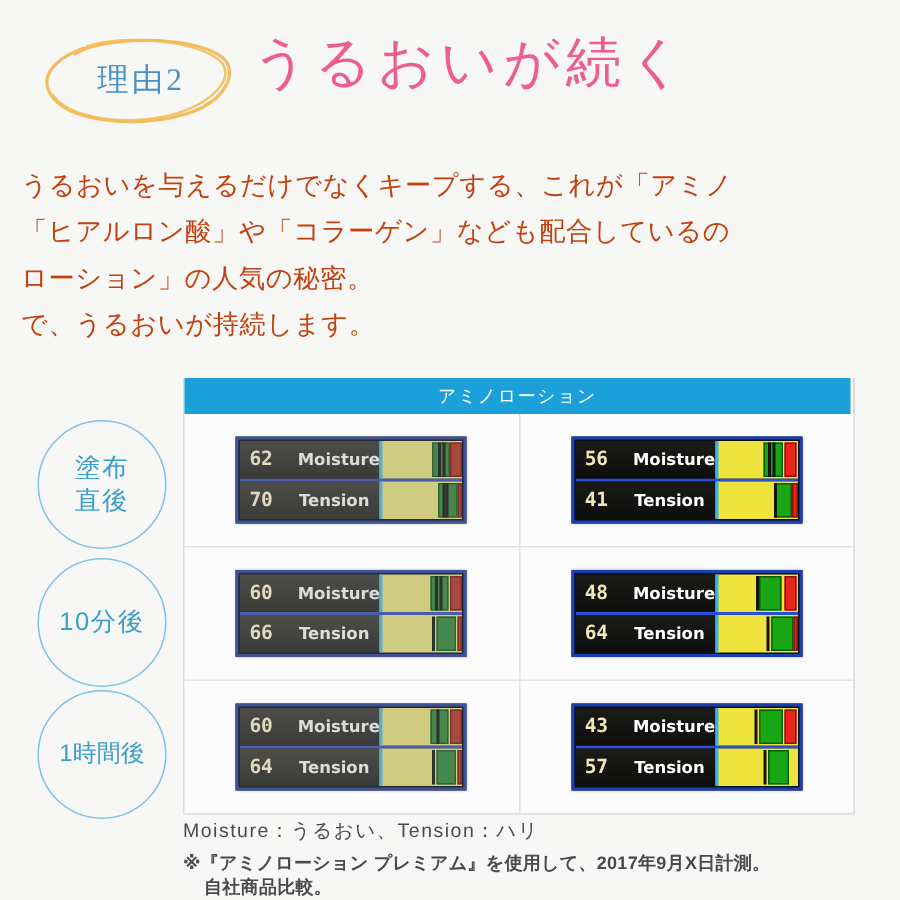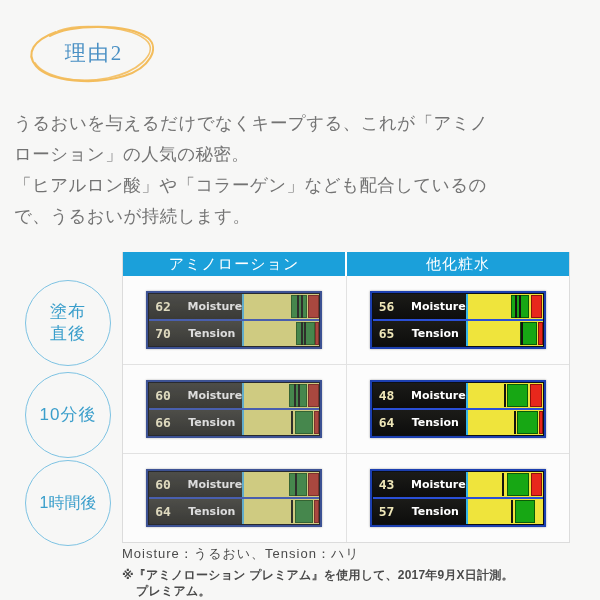--- a/index.html
+++ b/index.html
@@ -58,21 +58,21 @@
   }
 
   
   #lead {
     position: absolute;
     left: 14px; top: 108px;
     width: 576px;
     font-size: 17.5px;
     line-height: 31px;
     letter-spacing: 0.4px;
-    color: #737373;
+    color: #c2410c;
   }
   #lead p { margin: 0; }
 
   
   #comparison {
     position: absolute;
     left: 0; top: 248px;
     width: 600px; height: 290px;
   }
 
@@ -110,21 +110,21 @@
     background: #fcfcfc;
   }
   #table-head {
     display: flex;
     height: 24px;
   }
   .head-cell {
     flex: 1 1 50%;
     background: #1ba0da;
     color: #ffffff;
-    font-size: 15px;
+    font-size: 12px;
     letter-spacing: 1px;
     display: flex;
     align-items: center;
     justify-content: center;
   }
   .head-cell.left-head { border-right: 2px solid #ffffff; }
 
   .table-row {
     display: flex;
     height: 88px;
@@ -134,21 +134,21 @@
   .table-cell {
     flex: 1 1 50%;
     display: flex;
     align-items: center;
     justify-content: center;
   }
   .table-cell.left-cell { border-right: 1px solid #e2e2e2; }
 
   
   .device {
-    width: 176px;
+    width: 154px;
     background: #0b0f16;
     border: 2px solid #1c3fb0;
     box-sizing: border-box;
     padding: 1px;
     box-shadow: 0 0 2px rgba(0,0,0,0.35);
   }
   .device.dim { opacity: 0.88; filter: saturate(0.72) brightness(0.93); }
 
   .device-line {
     display: flex;
@@ -244,41 +244,41 @@
 <div id="header">
 
   <div id="reason-badge">
     <svg viewBox="0 0 130 62">
       <path d="M22 14 C40 2, 100 1, 120 16 C132 26, 122 46, 96 54 C66 63, 22 60, 8 44 C-3 31, 6 18, 28 10" fill="none" stroke="#f3bd5d" stroke-width="2.1" stroke-linecap="round"></path>
       <path d="M30 9 C52 1, 106 4, 120 20 C129 32, 110 50, 80 56 C48 62, 16 55, 7 41" fill="none" stroke="#f3bd5d" stroke-width="1.7" stroke-linecap="round" opacity="0.9"></path>
     </svg>
     <div id="reason-label">理由2</div>
   </div>
 
+  <div id="headline">うるおいが続く</div>
 </div>
 
 <div id="lead">
   <p>うるおいを与えるだけでなくキープする、これが「アミノ</p>
+  <p>「ヒアルロン酸」や「コラーゲン」なども配合しているの</p>
   <p>ローション」の人気の秘密。</p>
-  <p>「ヒアルロン酸」や「コラーゲン」なども配合しているの</p>
   <p>で、うるおいが持続します。</p>
 </div>
 
 <div id="comparison">
 
   <div class="stage-circle" id="stage-0">塗布
 直後</div>
   <div class="stage-circle" id="stage-1">10分後</div>
   <div class="stage-circle" id="stage-2">1時間後</div>
 
   <div id="table">
 
     <div id="table-head">
       <div class="head-cell left-head">アミノローション</div>
-      <div class="head-cell">他化粧水</div>
     </div>
 
     <div class="table-row">
       <div class="table-cell left-cell">
         <div class="device dim">
           <div class="device-line first">
             <div class="readout">
               <span class="readout-value">62</span>
               <span class="readout-name">Moisture</span>
             </div>
@@ -312,21 +312,21 @@
             </div>
             <div class="gauge">
               <div class="gauge-green" style="left:58%;right:18%"></div>
               <div class="gauge-red" style="left:84%;right:1%"></div>
               <div class="gauge-tick" style="left:63%"></div>
               <div class="gauge-tick" style="left:68%"></div>
             </div>
           </div>
           <div class="device-line">
             <div class="readout">
-              <span class="readout-value">65</span>
+              <span class="readout-value">41</span>
               <span class="readout-name">Tension</span>
             </div>
             <div class="gauge">
               <div class="gauge-green" style="left:70%;right:8%"></div>
               <div class="gauge-red" style="left:93%;right:0"></div>
               <div class="gauge-tick" style="left:71%"></div>
             </div>
           </div>
         </div>
       </div>
@@ -442,15 +442,15 @@
       </div>
     </div>
 
   </div>
 </div>
 
 <div id="footnotes">
   <div id="legend-line">Moisture：うるおい、Tension：ハリ</div>
   <div id="note-line">
     <span>※『アミノローション プレミアム』を使用して、2017年9月X日計測。</span>
-    <span class="indent">プレミアム。</span>
+    <span class="indent">自社商品比較。</span>
   </div>
 </div>
 
 </body></html>

